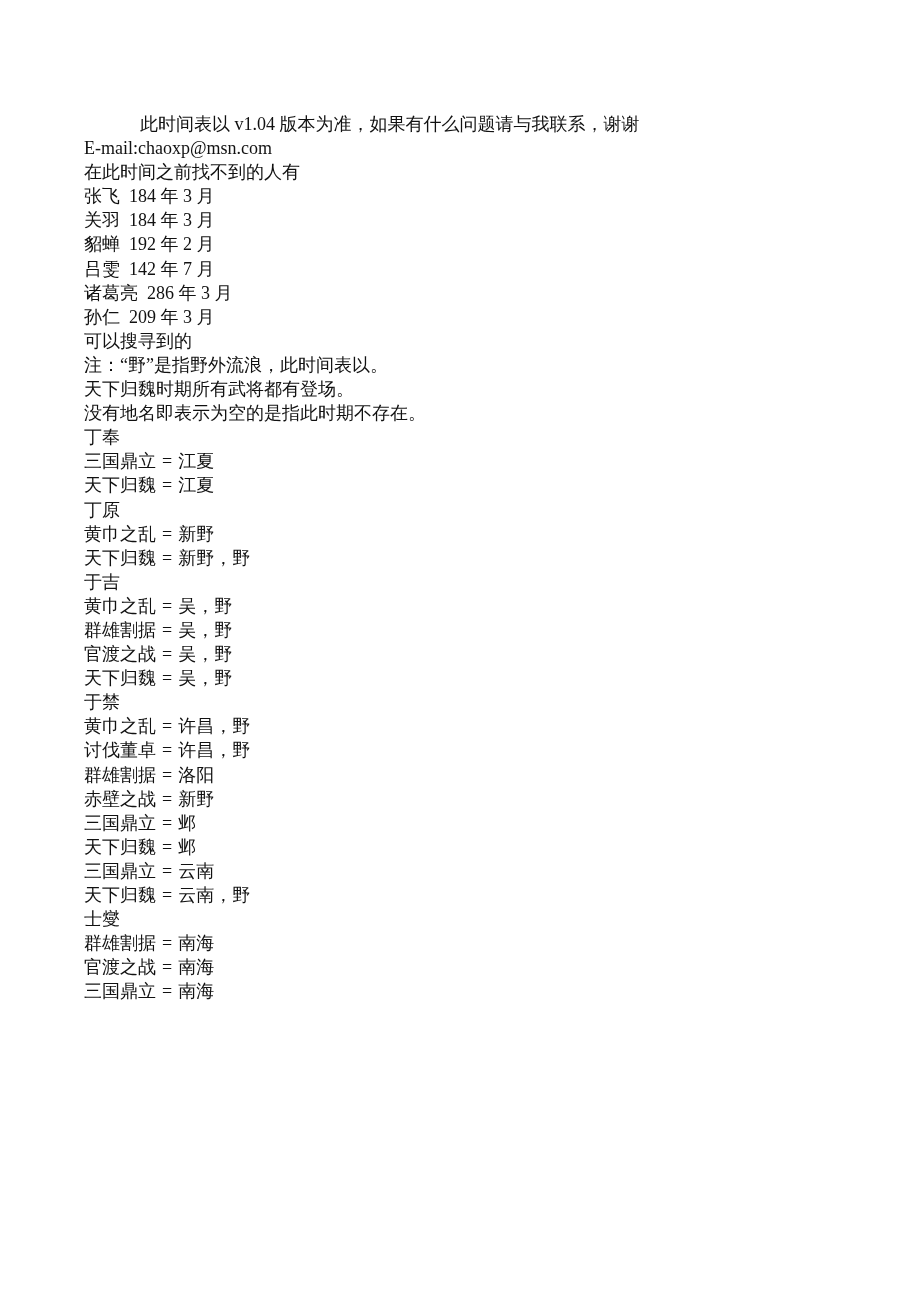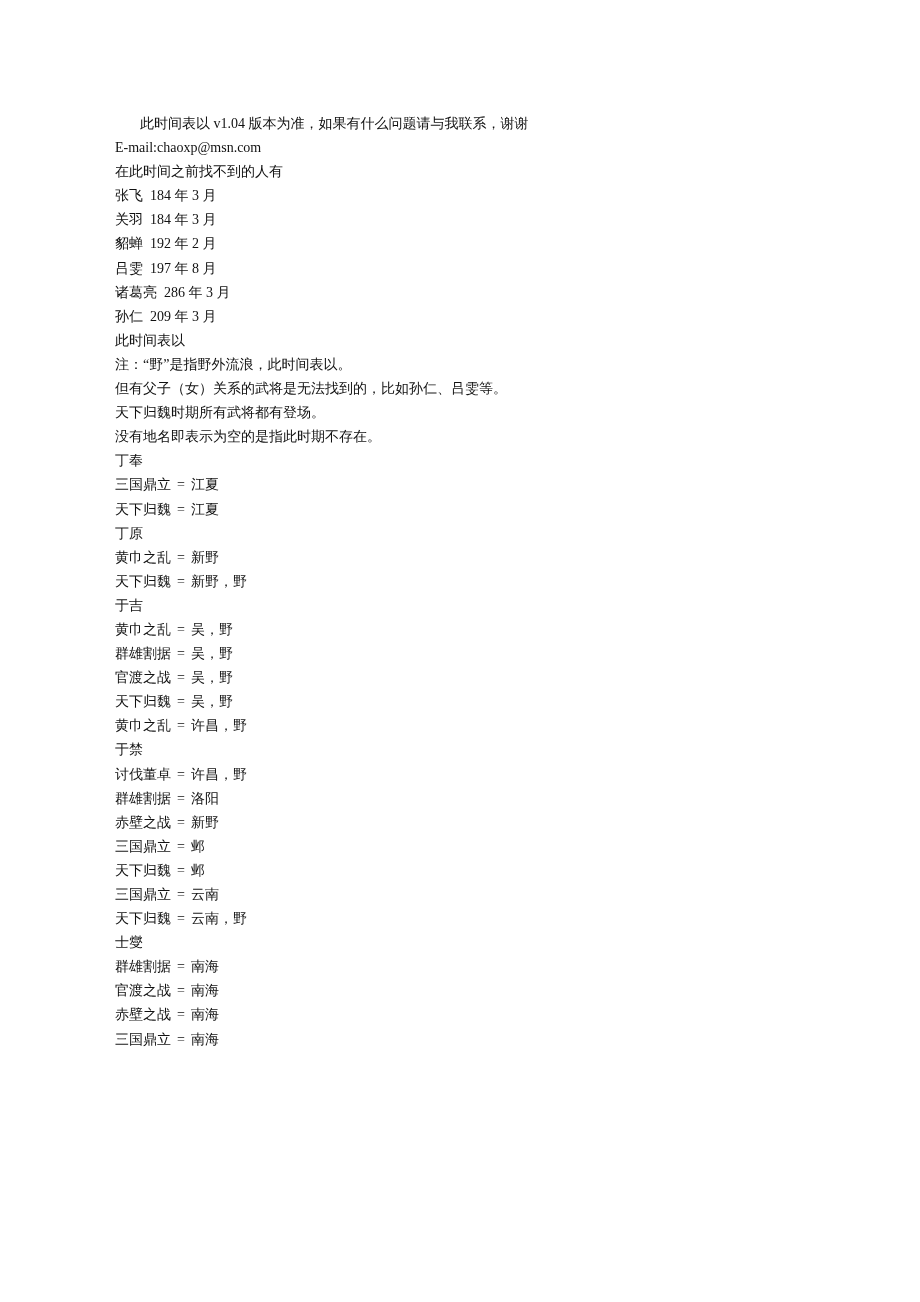--- a/index.html
+++ b/index.html
@@ -17,56 +17,55 @@
     }
     .page {
       position: absolute;
       left: 0;
       top: 112px;
       width: 920px;
     }
     .line {
       height: 24.1px;
       line-height: 24.1px;
-      font-size: 14px;
+      font-size: 18px;
       white-space: nowrap;
     }
     .line.first {
       padding-left: 140px;
     }
     .line.indent {
-      padding-left: 115px;
+      padding-left: 84px;
     }
     .eq {
       display: inline-block;
       margin: 0 6px;
     }
   </style>
 </head>
 <body>
 
 <div class="page">
   <div class="line first">此时间表以 v1.04 版本为准，如果有什么问题请与我联系，谢谢</div>
   <div class="line indent">E-mail:chaoxp@msn.com</div>
   <div class="line indent">在此时间之前找不到的人有</div>
 
   <div>
     <div class="line indent"><span>张飞</span>&nbsp; <span>184 年 3 月</span></div>
     <div class="line indent"><span>关羽</span>&nbsp; <span>184 年 3 月</span></div>
     <div class="line indent"><span>貂蝉</span>&nbsp; <span>192 年 2 月</span></div>
-    <div class="line indent"><span>吕雯</span>&nbsp; <span>197 年 8 月</span></div>
+    <div class="line indent"><span>吕雯</span>&nbsp; <span>142 年 7 月</span></div>
     <div class="line indent"><span>诸葛亮</span>&nbsp; <span>286 年 3 月</span></div>
     <div class="line indent"><span>孙仁</span>&nbsp; <span>209 年 3 月</span></div>
   </div>
 
-  <div class="line indent">此时间表以</div>
+  <div class="line indent">可以搜寻到的</div>
 
   <div>
     <div class="line indent">注：“野”是指野外流浪，此时间表以。</div>
-    <div class="line indent">但有父子（女）关系的武将是无法找到的，比如孙仁、吕雯等。</div>
     <div class="line indent">天下归魏时期所有武将都有登场。</div>
     <div class="line indent">没有地名即表示为空的是指此时期不存在。</div>
   </div>
 
   <div>
     <div class="line indent">丁奉</div>
     <div class="line indent"><span>三国鼎立</span><span class="eq">=</span><span>江夏</span></div>
     <div class="line indent"><span>天下归魏</span><span class="eq">=</span><span>江夏</span></div>
   </div>
 
@@ -78,34 +77,33 @@
 
   <div>
     <div class="line indent">于吉</div>
     <div class="line indent"><span>黄巾之乱</span><span class="eq">=</span><span>吴，野</span></div>
     <div class="line indent"><span>群雄割据</span><span class="eq">=</span><span>吴，野</span></div>
     <div class="line indent"><span>官渡之战</span><span class="eq">=</span><span>吴，野</span></div>
     <div class="line indent"><span>天下归魏</span><span class="eq">=</span><span>吴，野</span></div>
   </div>
 
   <div>
+    <div class="line indent">于禁</div>
     <div class="line indent"><span>黄巾之乱</span><span class="eq">=</span><span>许昌，野</span></div>
-    <div class="line indent">于禁</div>
     <div class="line indent"><span>讨伐董卓</span><span class="eq">=</span><span>许昌，野</span></div>
     <div class="line indent"><span>群雄割据</span><span class="eq">=</span><span>洛阳</span></div>
     <div class="line indent"><span>赤壁之战</span><span class="eq">=</span><span>新野</span></div>
     <div class="line indent"><span>三国鼎立</span><span class="eq">=</span><span>邺</span></div>
     <div class="line indent"><span>天下归魏</span><span class="eq">=</span><span>邺</span></div>
   </div>
 
   <div>
     <div class="line indent"><span>三国鼎立</span><span class="eq">=</span><span>云南</span></div>
     <div class="line indent"><span>天下归魏</span><span class="eq">=</span><span>云南，野</span></div>
   </div>
 
   <div>
     <div class="line indent">士燮</div>
     <div class="line indent"><span>群雄割据</span><span class="eq">=</span><span>南海</span></div>
     <div class="line indent"><span>官渡之战</span><span class="eq">=</span><span>南海</span></div>
-    <div class="line indent"><span>赤壁之战</span><span class="eq">=</span><span>南海</span></div>
     <div class="line indent"><span>三国鼎立</span><span class="eq">=</span><span>南海</span></div>
   </div>
 </div>
 
 </body></html>

